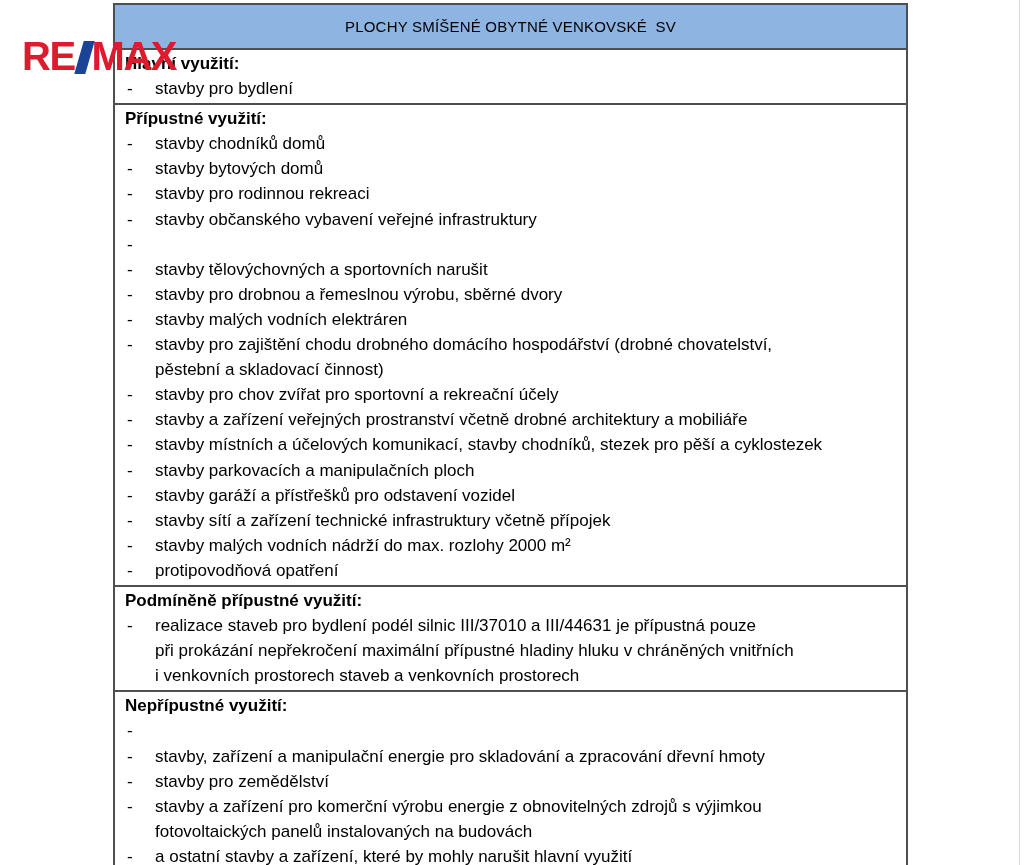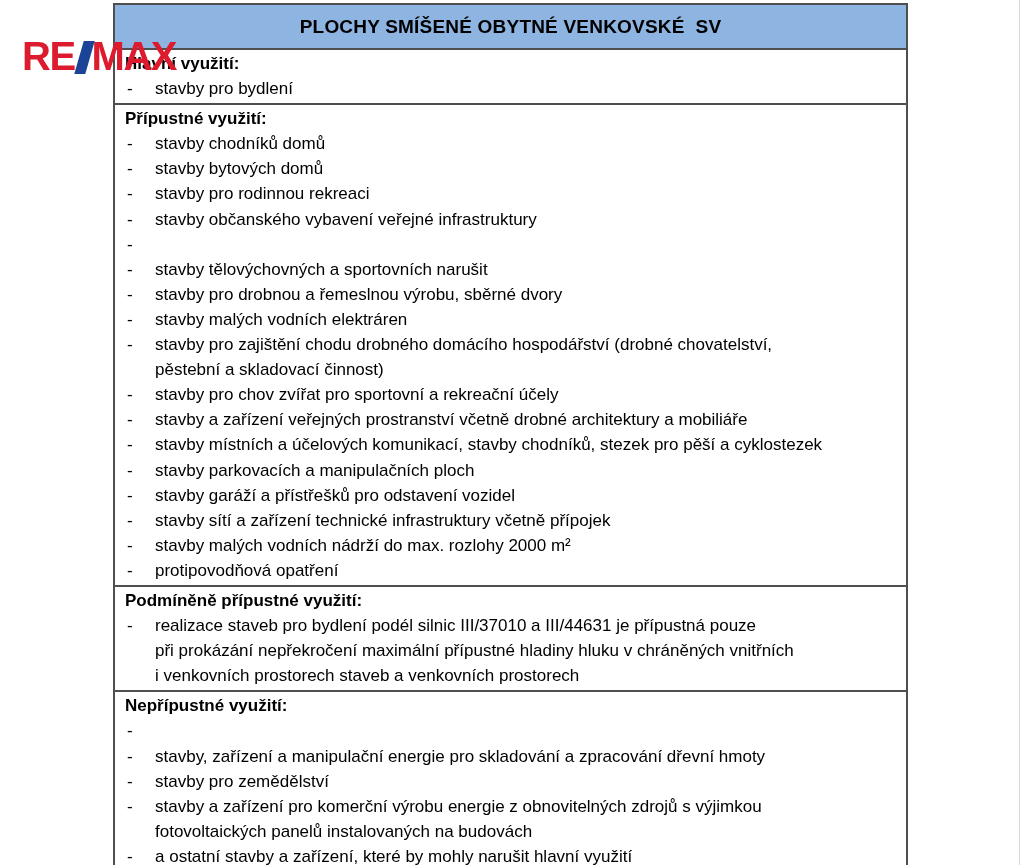--- a/index.html
+++ b/index.html
@@ -17,21 +17,21 @@
     border:2px solid var(--border-color,#4f4f4f);
     box-sizing:border-box;background:#fff;
   }
   .title-row{
     background:var(--header-bg,#8EB4E2);
     height:43px;
     display:flex;align-items:center;justify-content:center;
     border-bottom:2px solid var(--border-color,#4f4f4f);
   }
   .title-row .title-text{
-    font-weight:bold;font-size:19px;white-space:pre;letter-spacing:.2px;
+    font-weight:normal;font-size:15px;white-space:pre;letter-spacing:.2px;
   }
   .section{
     border-bottom:2px solid var(--border-color,#4f4f4f);
     padding:1px 6px 2px 10px;
     font-size:17px;line-height:25.1px;
   }
   .section:last-child{border-bottom:none;}
   .section-title{font-weight:bold;}
   .item{display:flex;}
   .dash{width:28px;flex:none;padding-left:2px;}

